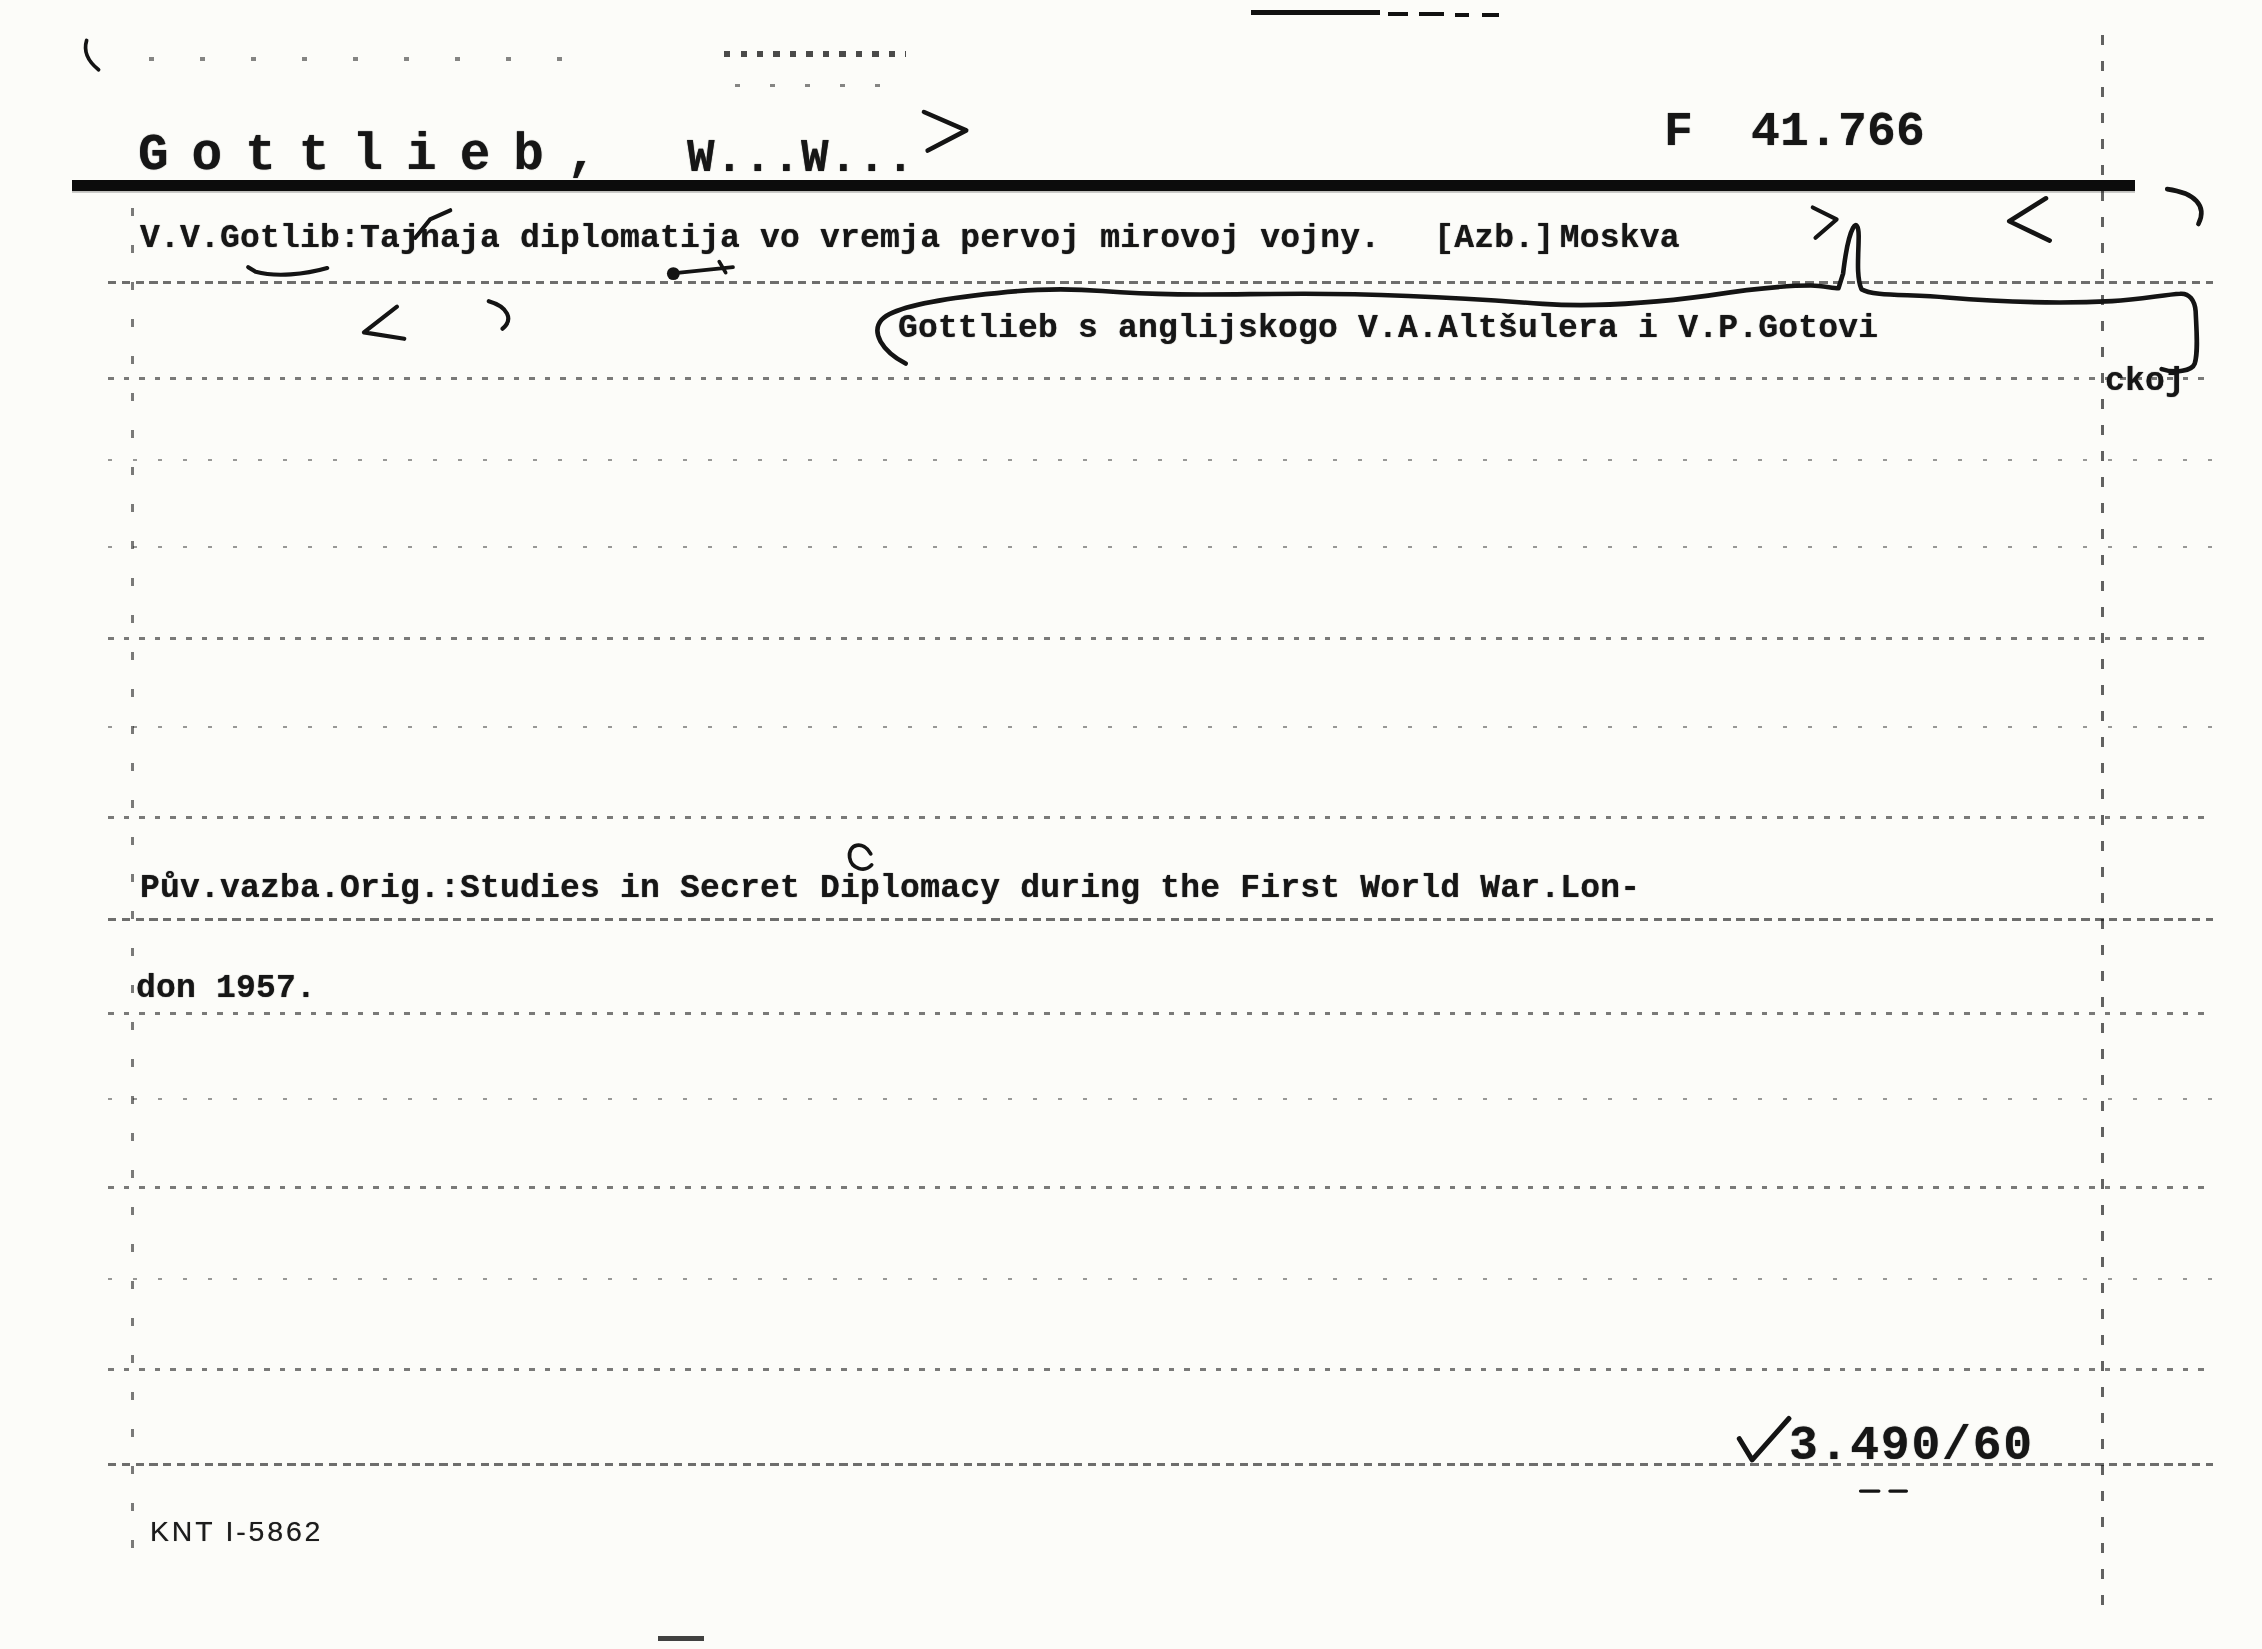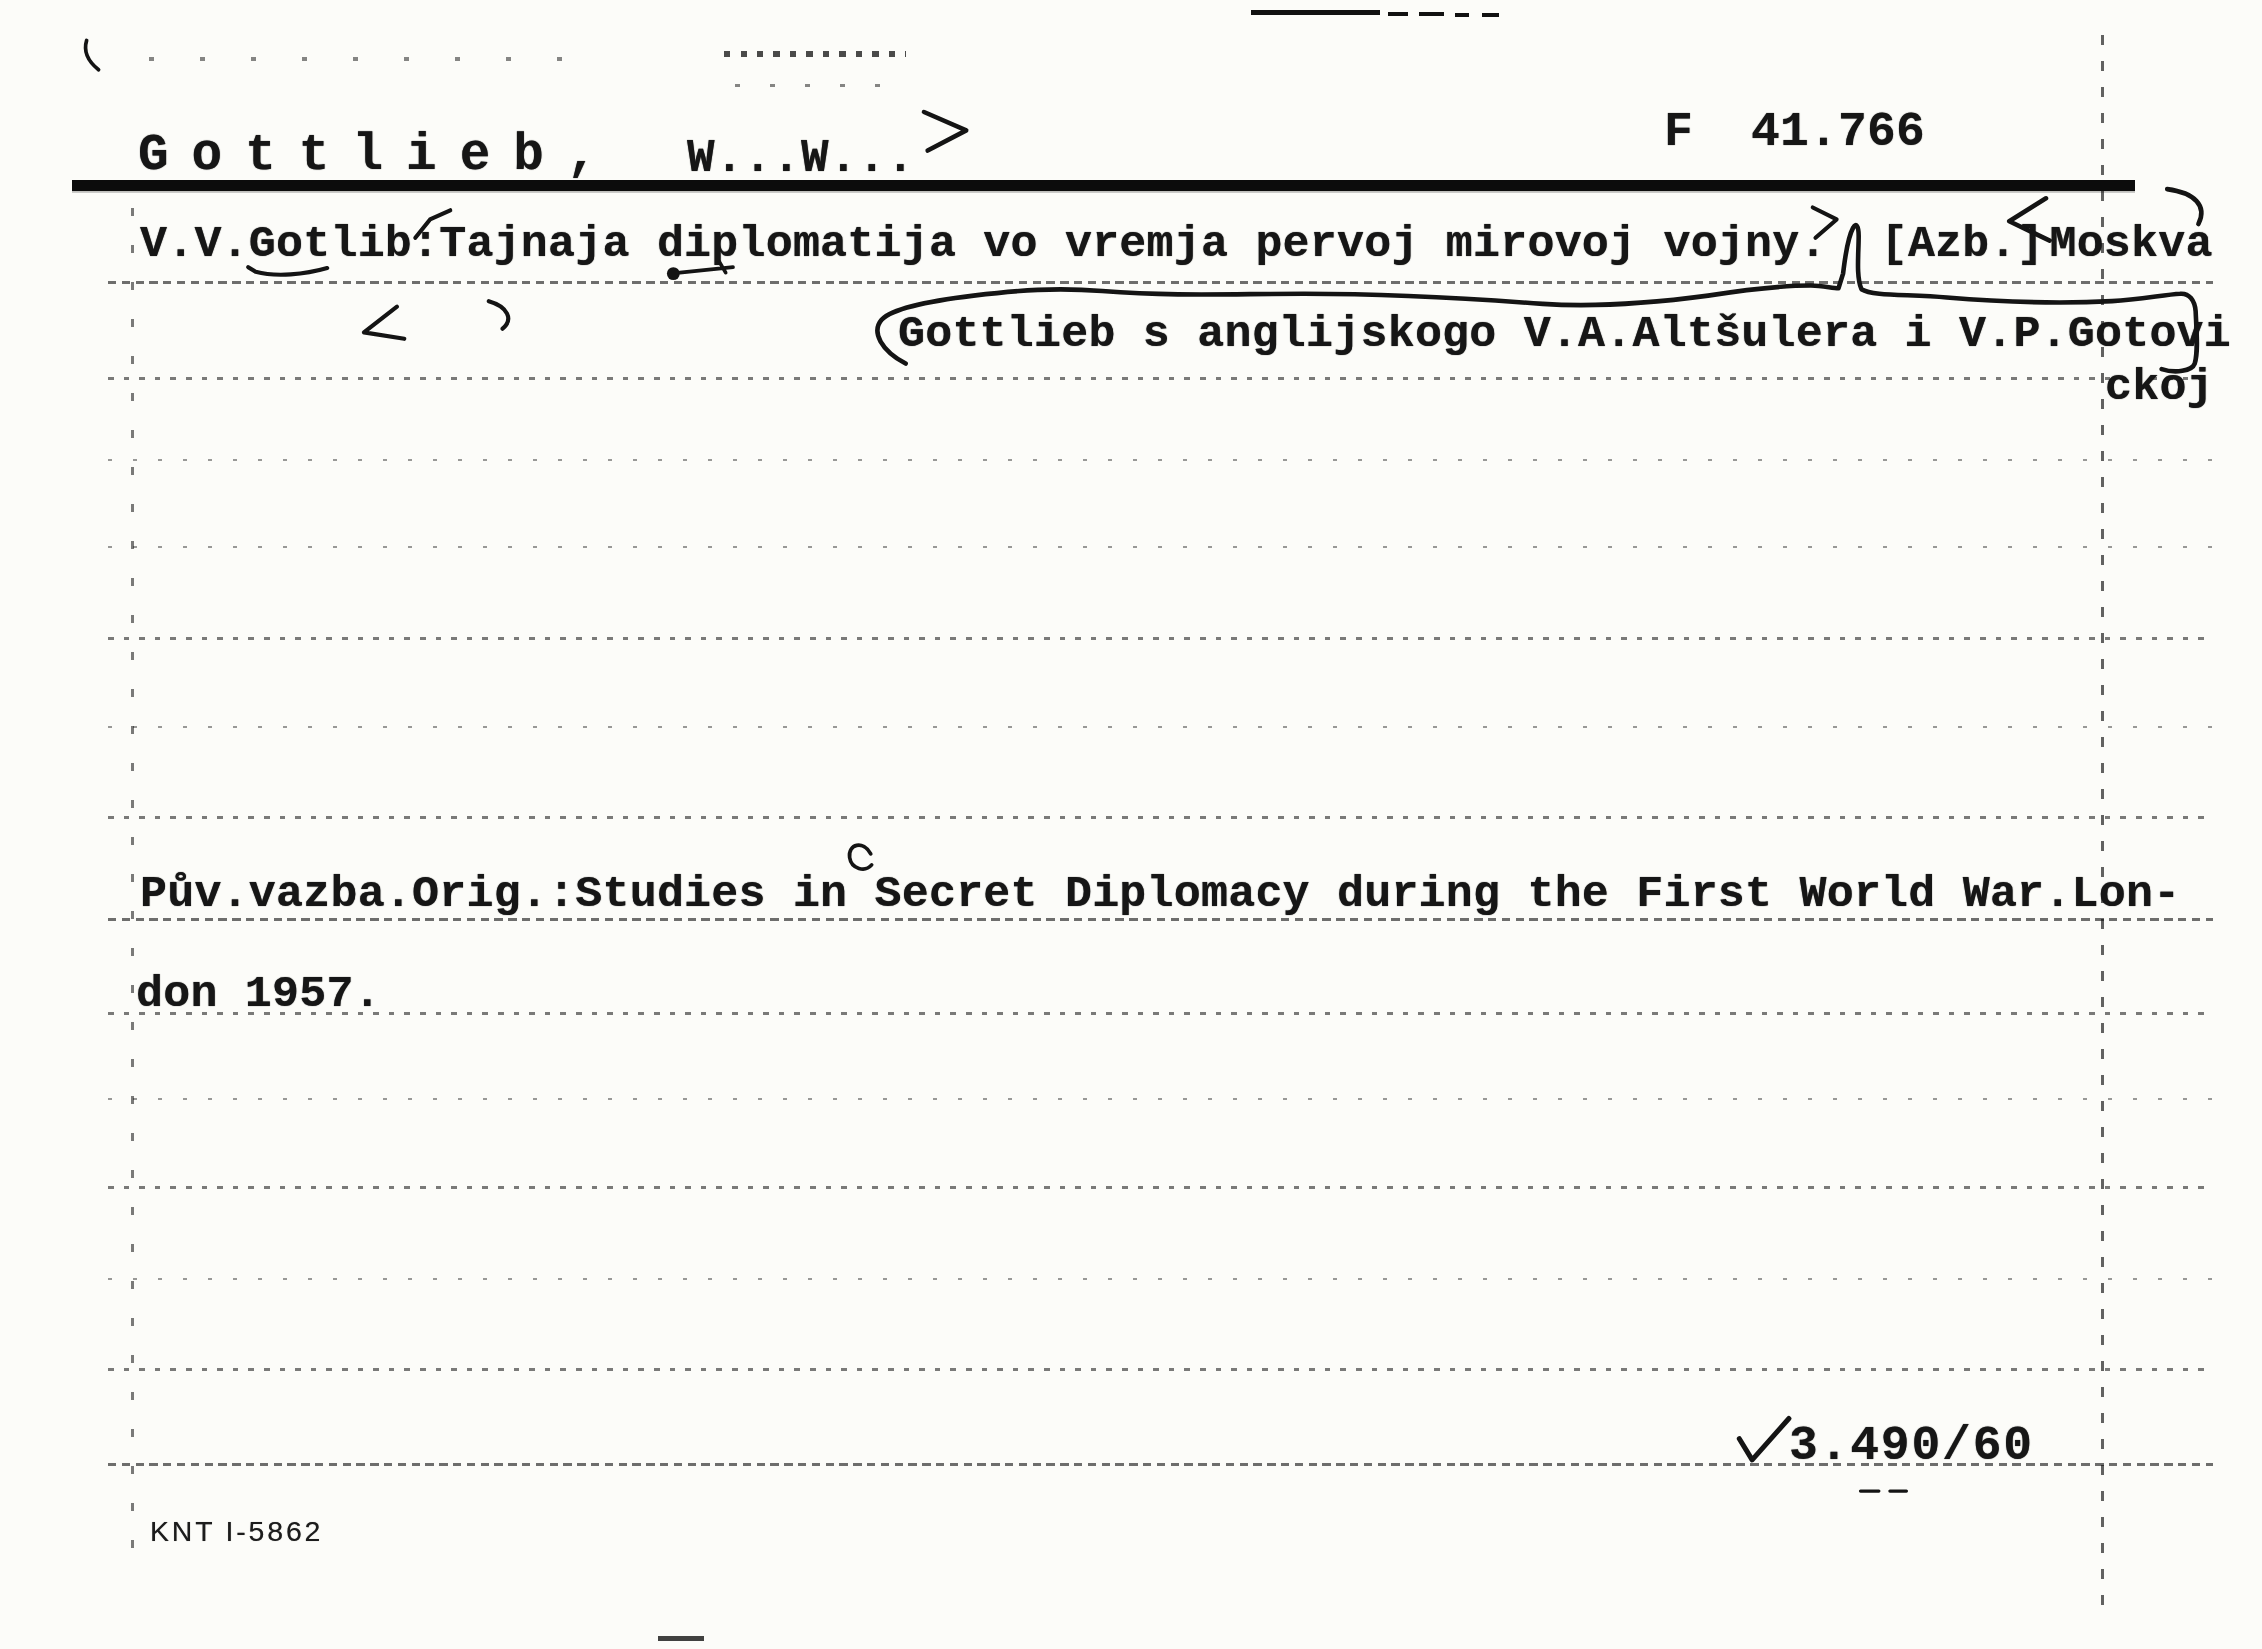--- a/index.html
+++ b/index.html
@@ -10,21 +10,21 @@
     overflow:hidden;
     font-family:"Liberation Mono", monospace;
   }
   .typed{
     position:absolute;
     font-family:"Liberation Mono", monospace;
     font-weight:700;
     color:#161616;
     white-space:pre;
     line-height:1;
-    font-size:45px;
+    font-size:33px;
     text-shadow:0 0 1.1px rgba(10,10,10,.75);
     letter-spacing:0.2px;
   }
   .heading-name{font-size:51px;letter-spacing:23px;}
   .heading-initials{font-size:46px;letter-spacing:0.9px;}
   .callnum{font-size:48px;}
   .accession{font-size:48px;letter-spacing:1.8px;}
   .formnum{
     font-family:"Liberation Sans", sans-serif;
     font-weight:500;font-size:28.5px;letter-spacing:2.8px;

